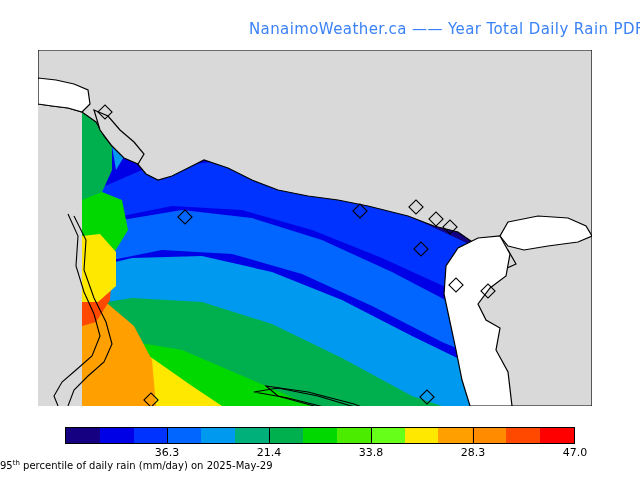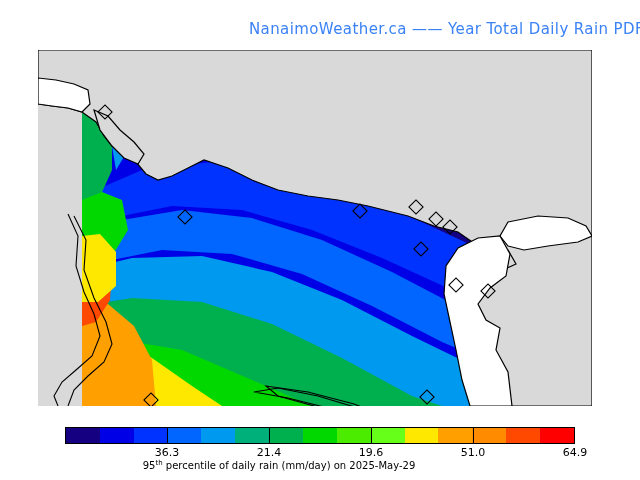--- a/index.html
+++ b/index.html
@@ -99,21 +99,21 @@
     font-size: 11px;
     color: #000000;
     transform: translateX(-50%);
     white-space: pre;
   }
   #caption {
     position: absolute;
     left: 0;
     top: 459px;
     width: 558px;
-    text-align: center;
+    text-align: left;
     font-size: 10px;
     color: #000000;
     white-space: pre;
   }
   #caption sup {
     font-size: 7px;
     vertical-align: super;
   }
 </style>
 </head>
@@ -251,18 +251,18 @@
 <div id="cb-ticks-layer">
     <div class="cb-tick" style="left: 167px;"></div>
     <div class="cb-tick" style="left: 269px;"></div>
     <div class="cb-tick" style="left: 371px;"></div>
     <div class="cb-tick" style="left: 473px;"></div>
   </div>
 <div id="cb-labels">
     <div class="cb-label" style="left: 69px; margin-top: 32px;">14.0</div>
     <div class="cb-label" style="left: 167px;">36.3</div>
     <div class="cb-label" style="left: 269px;">21.4</div>
-    <div class="cb-label" style="left: 371px;">19.6</div>
-    <div class="cb-label" style="left: 473px;">51.0</div>
-    <div class="cb-label" style="left: 575px;">64.9</div>
+    <div class="cb-label" style="left: 371px;">33.8</div>
+    <div class="cb-label" style="left: 473px;">28.3</div>
+    <div class="cb-label" style="left: 575px;">47.0</div>
   </div>
 
 <div id="caption"><span>95</span><sup>th</sup><span> percentile of daily rain (mm/day) on 2025-May-29</span></div>
 
 </body></html>

